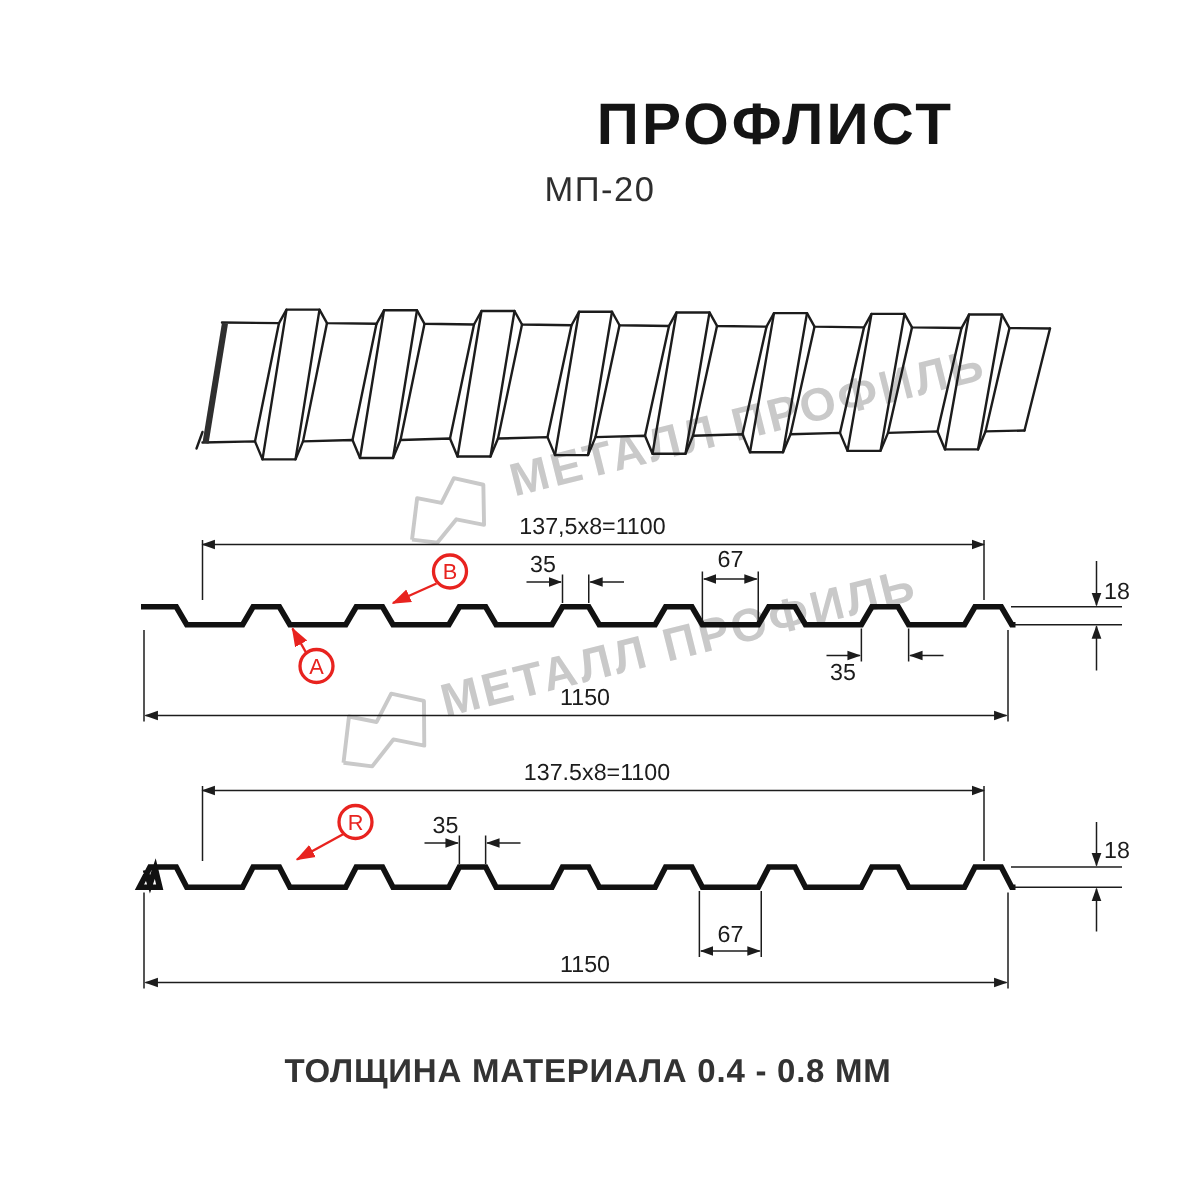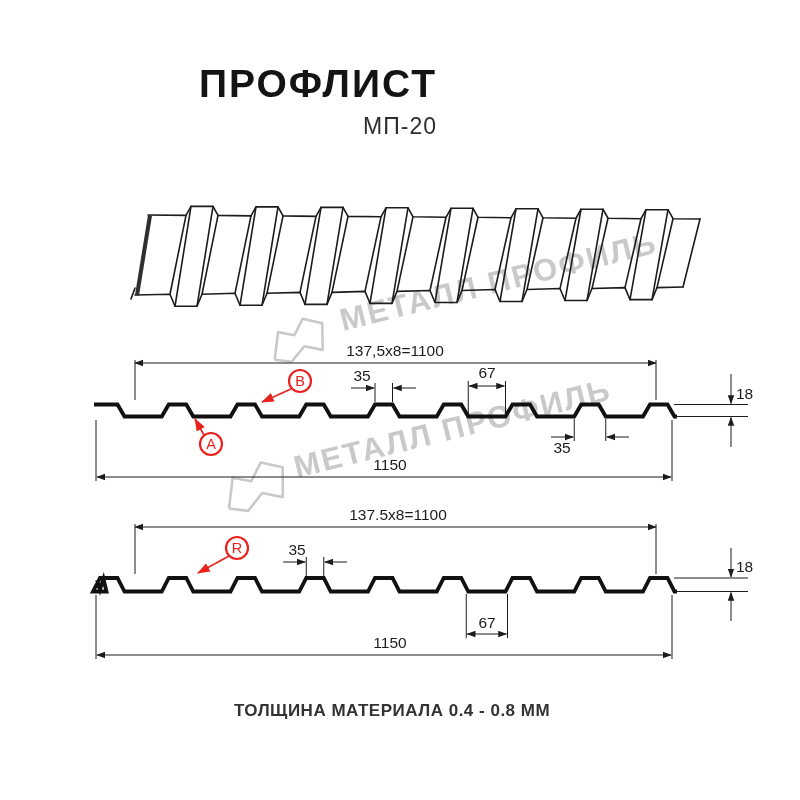--- a/index.html
+++ b/index.html
@@ -1,23 +1,23 @@
 <!DOCTYPE html>
 <html><head>
 <meta charset="utf-8">
 <style>
   html,body{margin:0;padding:0;background:#fff;}
   .page{position:relative;width:800px;height:800px;background:#ffffff;overflow:hidden;
         font-family:"Liberation Sans",sans-serif;}
-  .title{position:absolute;left:0;top:62px;width:636px;text-align:center;
+  .title{position:absolute;left:0;top:62px;width:636px;text-align:right;
          font-size:39px;font-weight:bold;letter-spacing:2px;color:#141414;}
   .subtitle{position:absolute;left:0;top:113px;width:800px;text-align:center;
             font-size:23px;letter-spacing:1px;color:#2e2e2e;}
   .footer{position:absolute;left:0;top:701px;width:784px;text-align:center;
-          font-size:17px;font-weight:bold;letter-spacing:.5px;color:#333;}
+          font-size:22px;font-weight:bold;letter-spacing:.5px;color:#333;}
   svg{position:absolute;left:0;top:0;}
   svg text{font-family:"Liberation Sans",sans-serif;fill:#1c1c1c;}
   .dimtxt{font-size:15.5px;}
   .profile{fill:none;stroke:#111;stroke-width:3.8;stroke-linejoin:miter;}
   .thin{fill:none;stroke:#1c1c1c;stroke-width:1;}
   .sheet{fill:none;stroke:#1c1c1c;stroke-width:1.6;stroke-linejoin:round;stroke-linecap:round;}
   .wm{fill:#c9c9c9;font-weight:bold;font-size:31px;letter-spacing:2px;}
   .wmlogo{fill:none;stroke:#c9c9c9;stroke-width:2.6;stroke-linejoin:round;}
   .redln{fill:none;stroke:#e8231f;stroke-width:1.6;}
   .redcirc{fill:#fff;stroke:#e8231f;stroke-width:2.2;}

